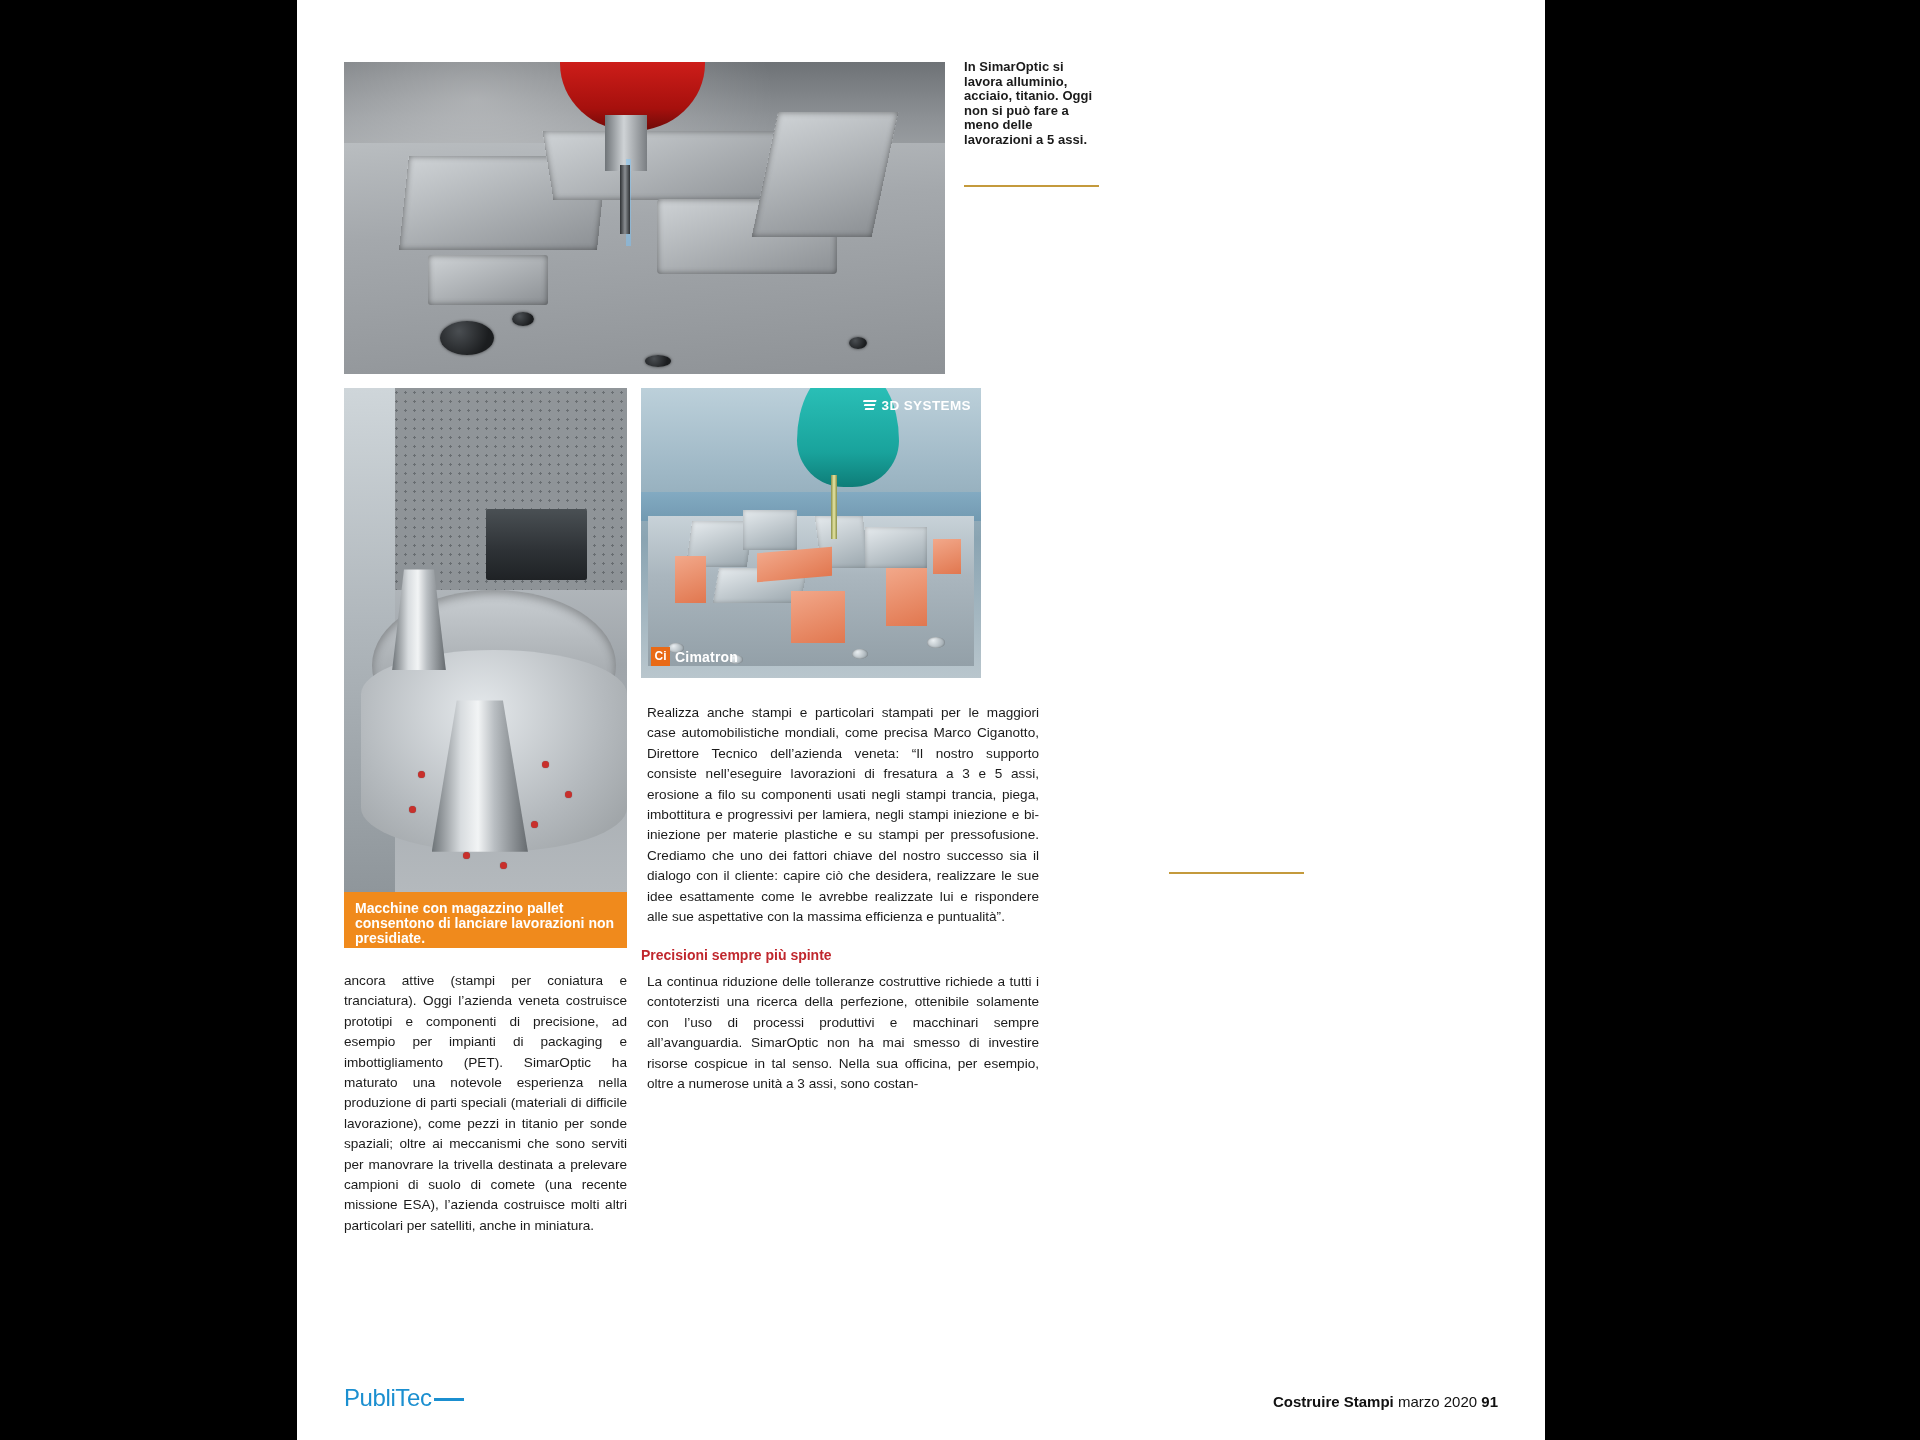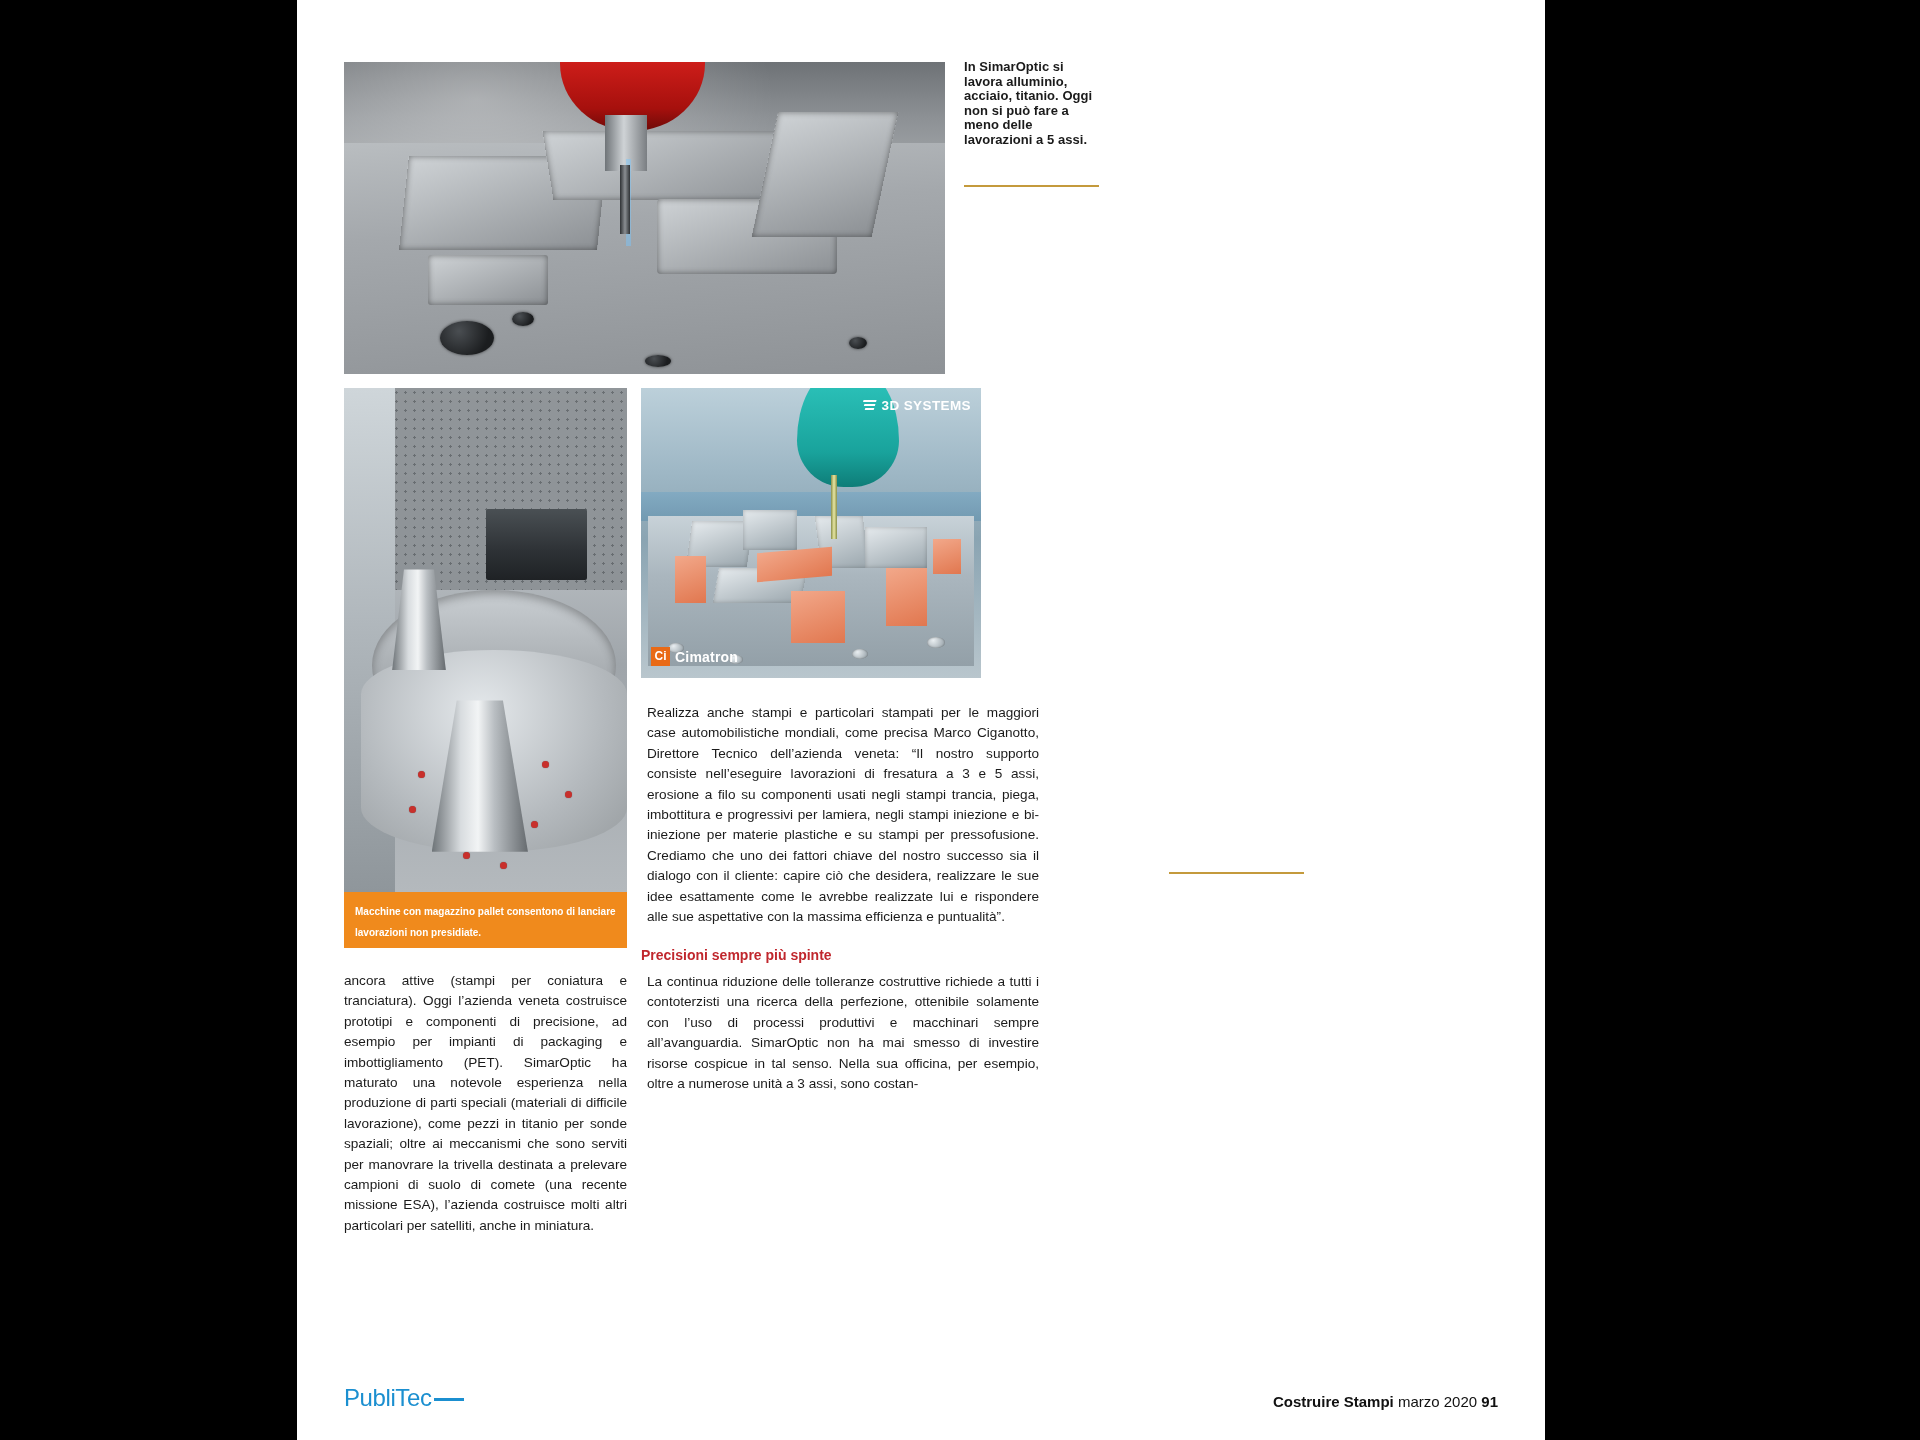--- a/index.html
+++ b/index.html
@@ -189,22 +189,22 @@
     left: 47px;
     top: 892px;
     width: 283px;
     height: 56px;
     background: #f08a1c;
     box-sizing: border-box;
     padding: 9px 11px 0 11px;
   }
   .caption-orange span {
     display: block;
-    font-size: 10px;
-    line-height: 21px;
+    font-size: 14px;
+    line-height: 15px;
     font-weight: bold;
     color: #ffffff;
   }
 
   
   .photo-cad {
     position: absolute;
     left: 344px;
     top: 388px;
     width: 340px;

